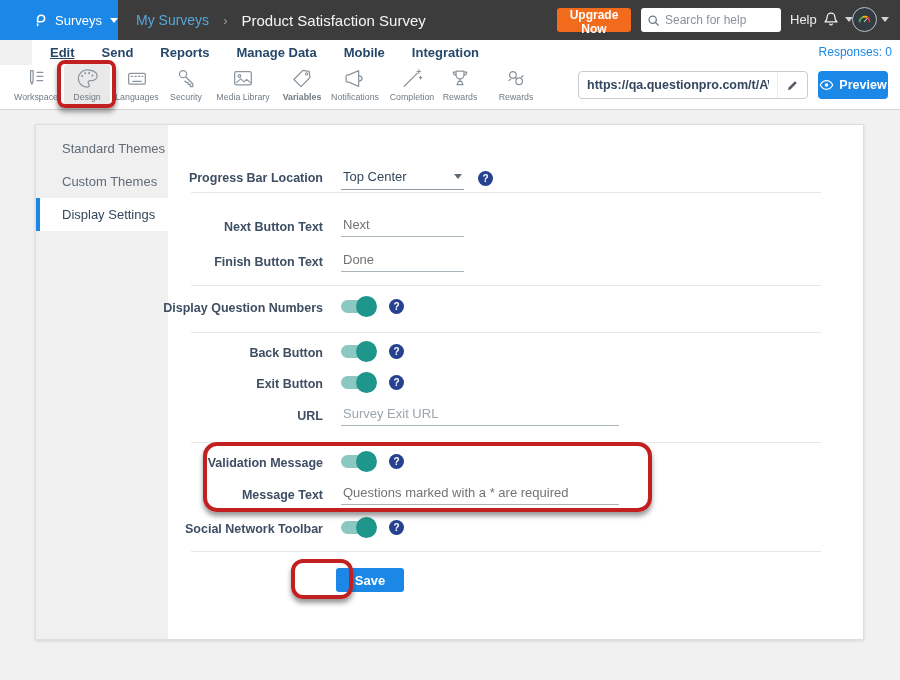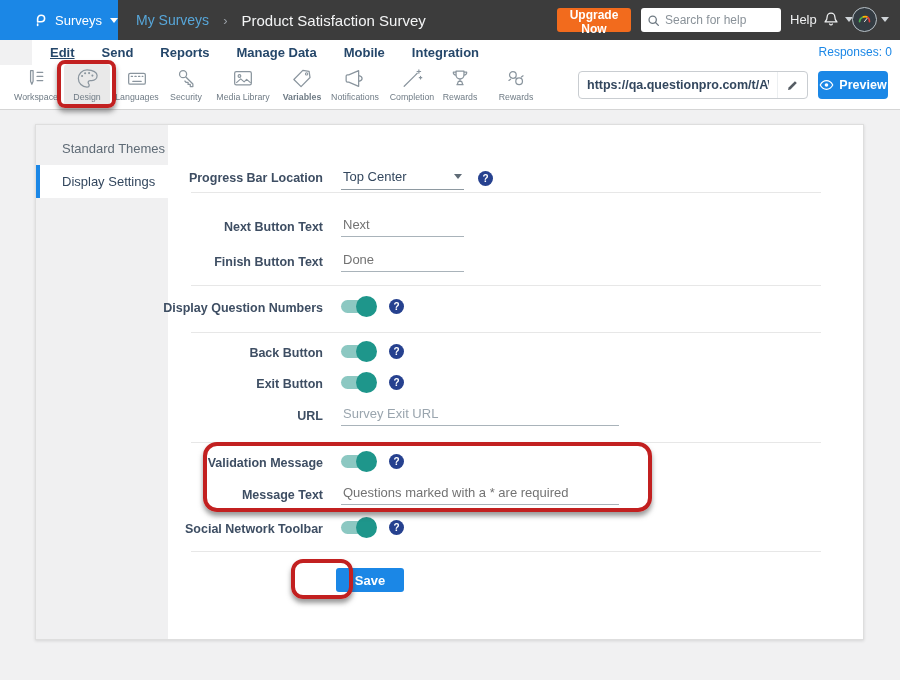--- a/index.html
+++ b/index.html
@@ -252,20 +252,21 @@
     <svg width="15" height="12" viewBox="0 0 18 14">
       <path d="M1.5 7S4.2 1.8 9 1.8 16.5 7 16.5 7 13.8 12.2 9 12.2 1.5 7 1.5 7z" fill="none" stroke="#fff" stroke-width="1.4"></path>
       <circle cx="9" cy="7" r="2.2" fill="#fff"></circle>
     </svg>
     <span>Preview</span>
   </button>
 
   <div class="panel">
     <div class="side">
       <div class="sideitem">Standard Themes</div>
+      <div class="sideitem">Custom Themes</div>
       <div class="sideitem active">Display Settings</div>
     </div>
 
     <div class="flabel" style="top:46px;">Progress Bar Location</div>
     <div class="fctrl ctrlrow" style="top:42px;">
       <div class="dropdown">
         <span class="dval">Top Center</span>
         <span class="dd-caret"></span>
       </div>
       <span class="helpicon">?</span>

